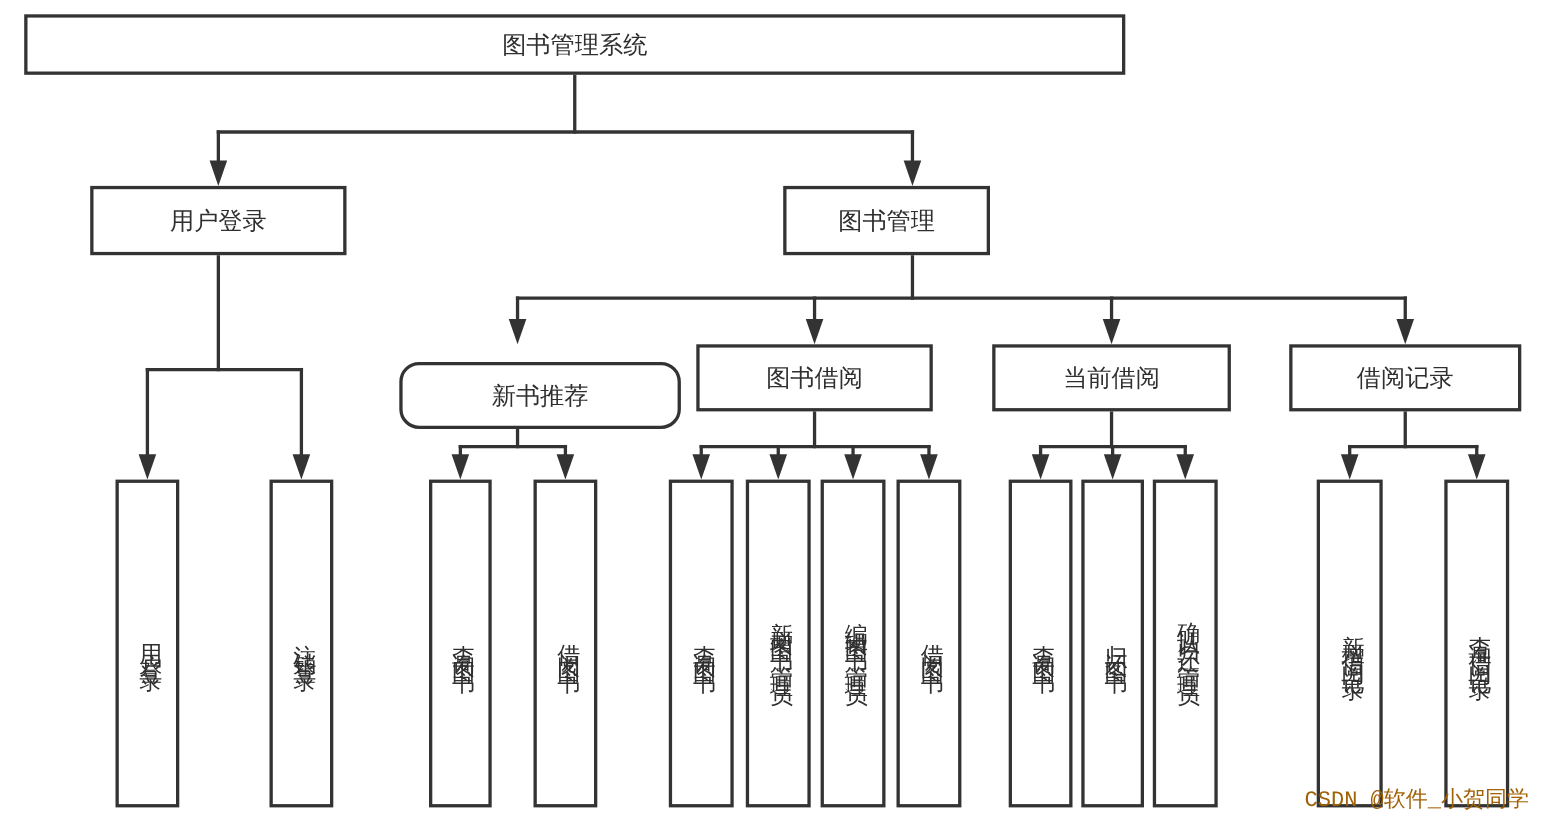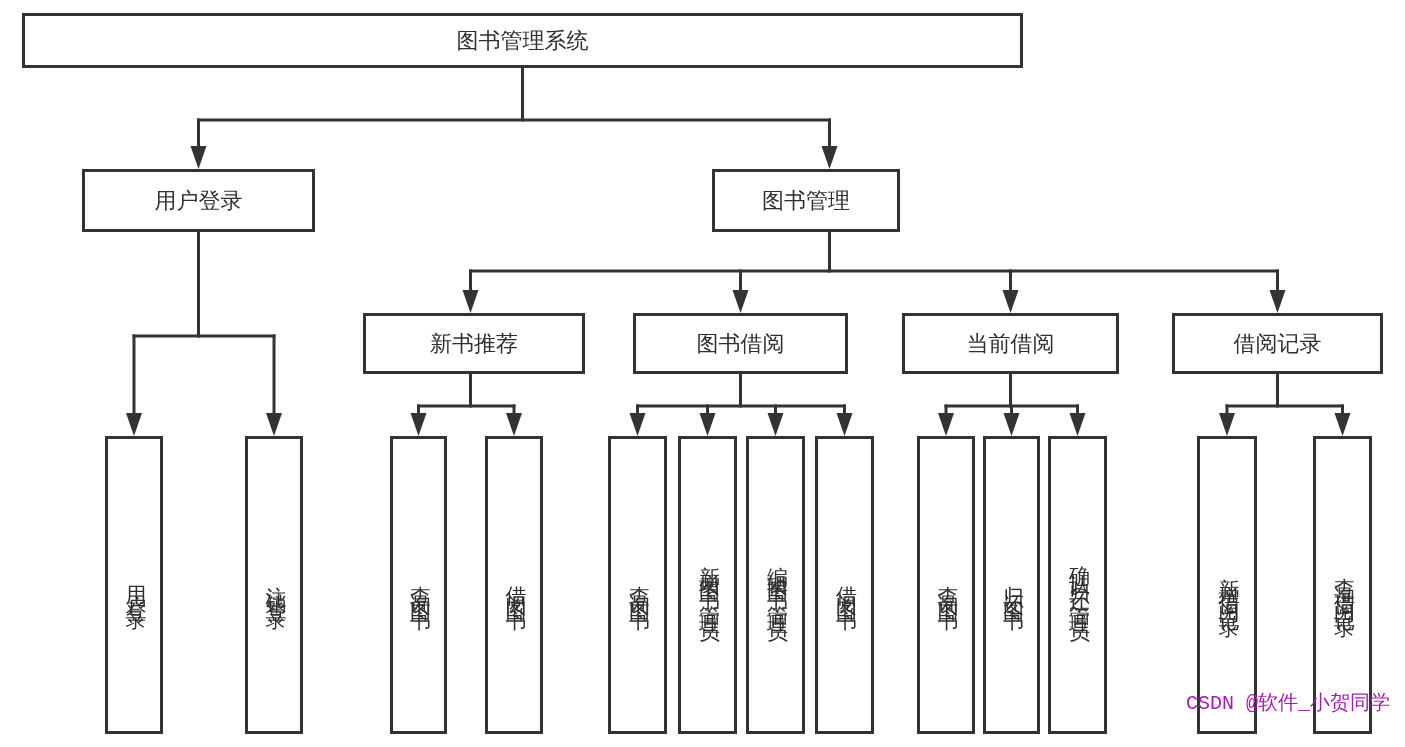--- a/index.html
+++ b/index.html
@@ -32,24 +32,24 @@
   .node.v {
     writing-mode: vertical-rl;
     text-orientation: mixed;
     font-size: 21px;
     letter-spacing: 8px;
     white-space: normal;
   }
   .watermark {
     position: absolute;
     left: 1186px;
-    top: 689px;
+    top: 713px;
     z-index: 2;
     font-size: 20px;
-    color: #a21caf;
+    color: #a16207;
     white-space: nowrap;
   }
 </style>
 </head>
 <body>
 
 <div class="stage">
 
   <svg class="connectors" width="1405" height="747" viewBox="0 0 1405 747" aria-hidden="true">
     <g stroke="#333333" stroke-width="3" fill="none" stroke-linecap="square">
@@ -115,21 +115,21 @@
       <path d="M1227 436 l-8 -23 h16 z"></path>
       <path d="M1342.5 436 l-8 -23 h16 z"></path>
     </g>
   </svg>
 
   <div class="node" style="left:22px; top:13px; width:1001px; height:55px;">图书管理系统</div>
 
   <div class="node" style="left:82px; top:169px; width:233px; height:63px;">用户登录</div>
   <div class="node" style="left:712px; top:169px; width:188px; height:63px;">图书管理</div>
 
-  <div class="node" style="left:363px; top:313px; width:222px; height:61px;">新书推荐</div>
+  <div class="node" style="left:363px; top:329px; width:256px; height:61px;border-radius:18px;">新书推荐</div>
   <div class="node" style="left:633px; top:313px; width:215px; height:61px;">图书借阅</div>
   <div class="node" style="left:902px; top:313px; width:217px; height:61px;">当前借阅</div>
   <div class="node" style="left:1172px; top:313px; width:211px; height:61px;">借阅记录</div>
 
   <div class="node v" style="left:105px; top:436px; width:58px; height:298px;">用户登录</div>
   <div class="node v" style="left:245px; top:436px; width:58px; height:298px;">注销登录</div>
 
   <div class="node v" style="left:390px; top:436px; width:57px; height:298px;">查询图书</div>
   <div class="node v" style="left:485px; top:436px; width:58px; height:298px;">借阅图书</div>
 

